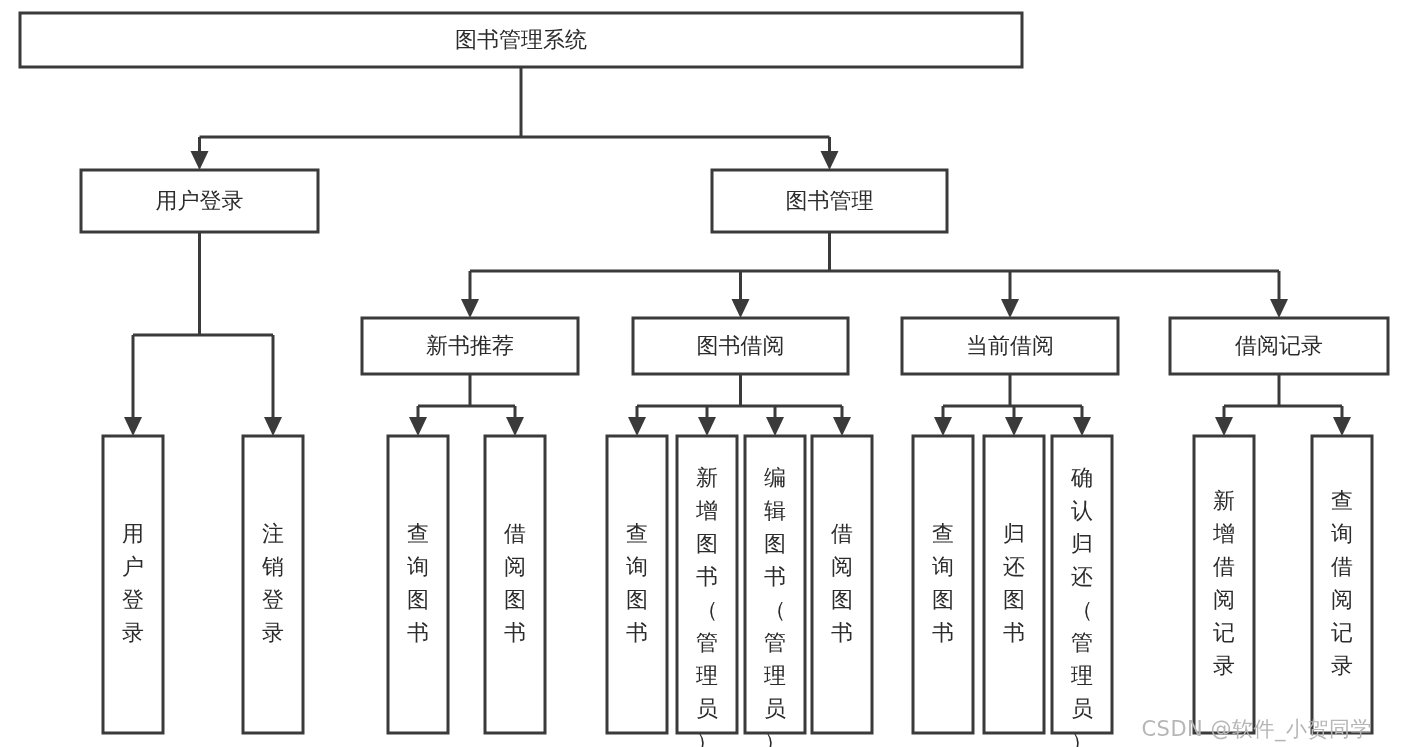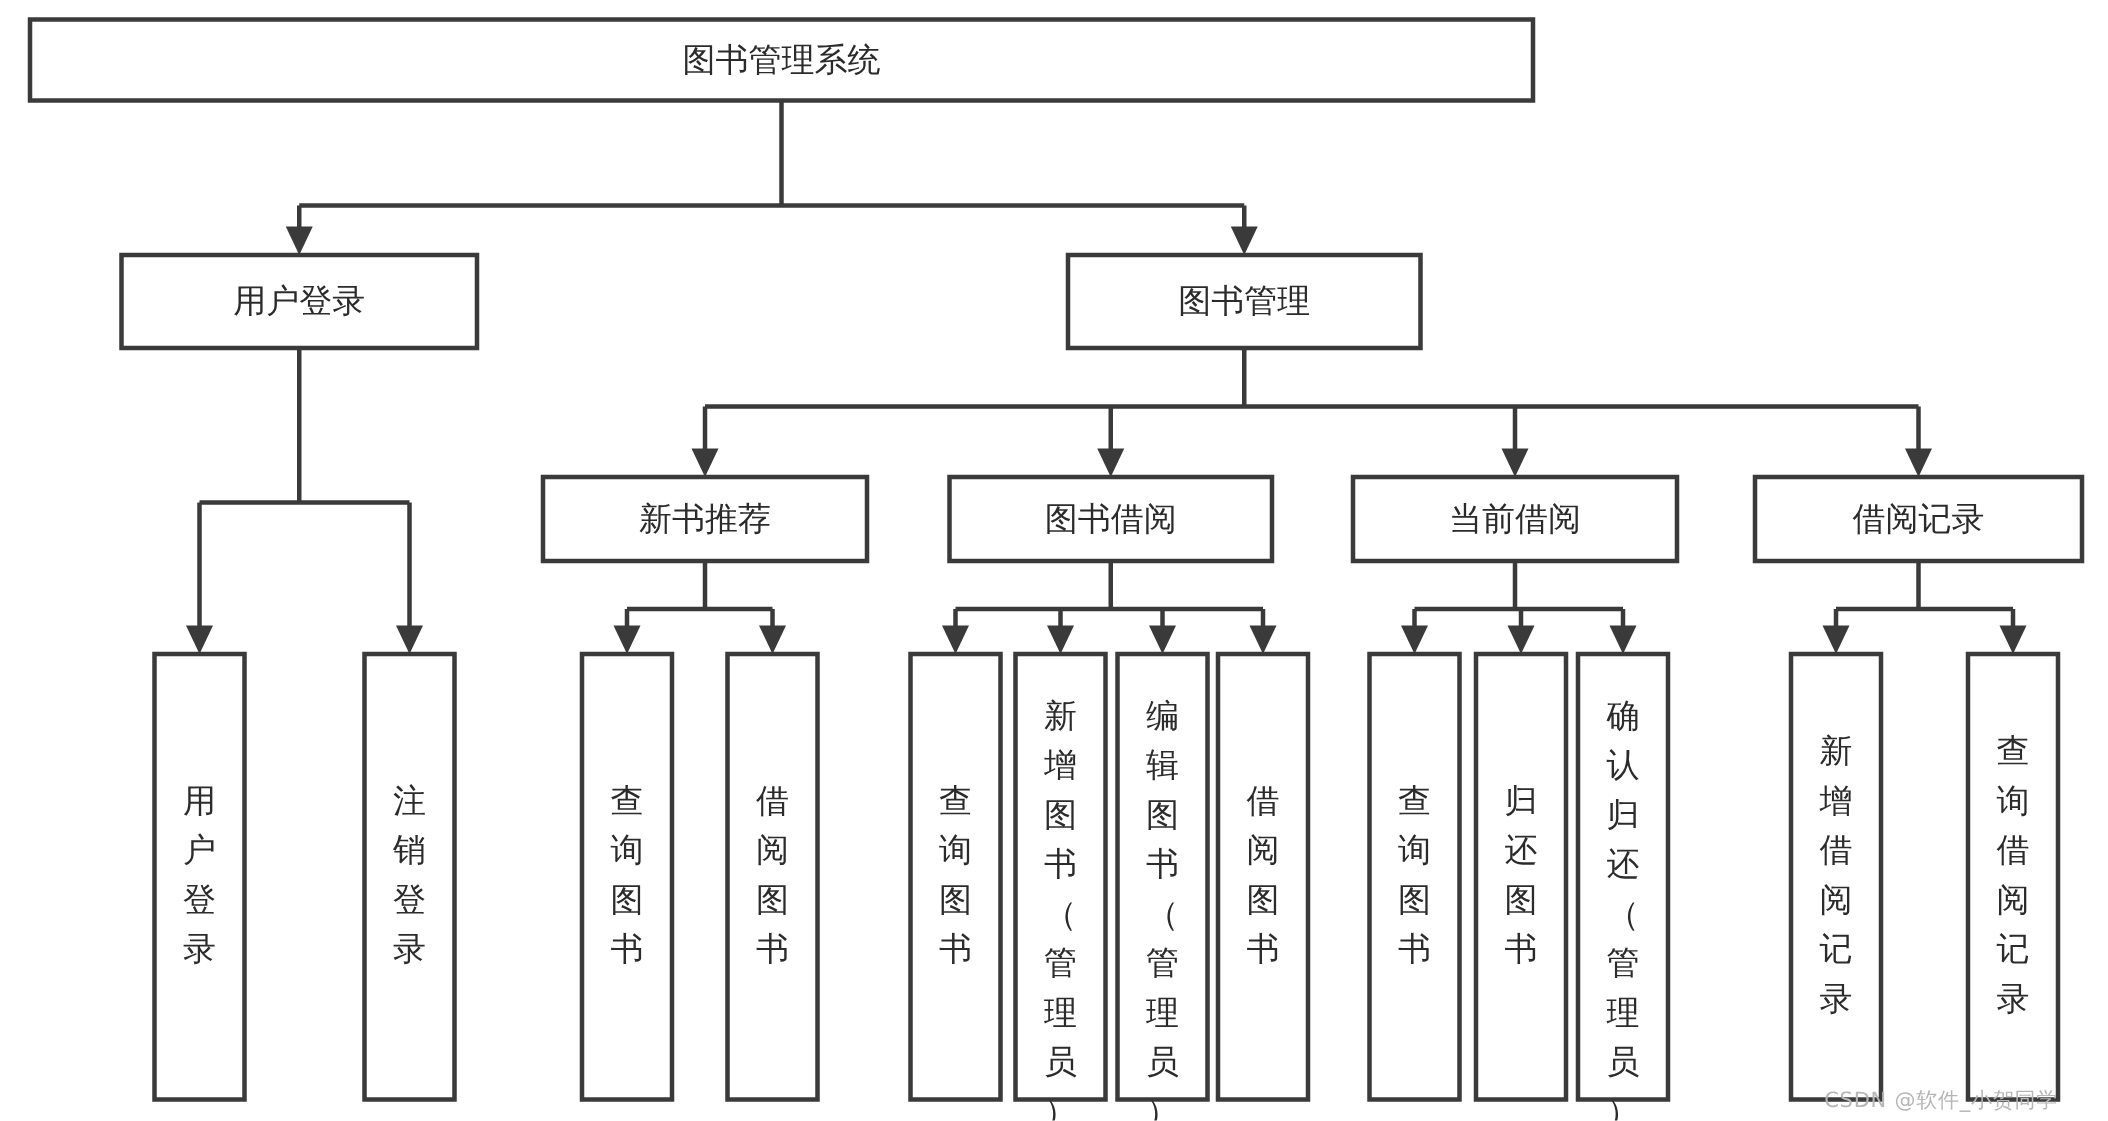--- a/index.html
+++ b/index.html
@@ -50,21 +50,21 @@
   }
   .arrow-head {
     fill: #3a3a3a;
     stroke: none;
   }
   .watermark {
     position: absolute;
     right: 8px;
     bottom: 4px;
     font-family: "DejaVu Sans", "Liberation Sans", sans-serif;
-    font-size: 14px;
+    font-size: 21px;
     color: #b6b6b6;
     white-space: nowrap;
     letter-spacing: 0.5px;
   }
 </style>
 </head>
 <body>
 
 <div id="diagram-root">
   <svg class="diagram-canvas" viewBox="0 0 1405 747">

